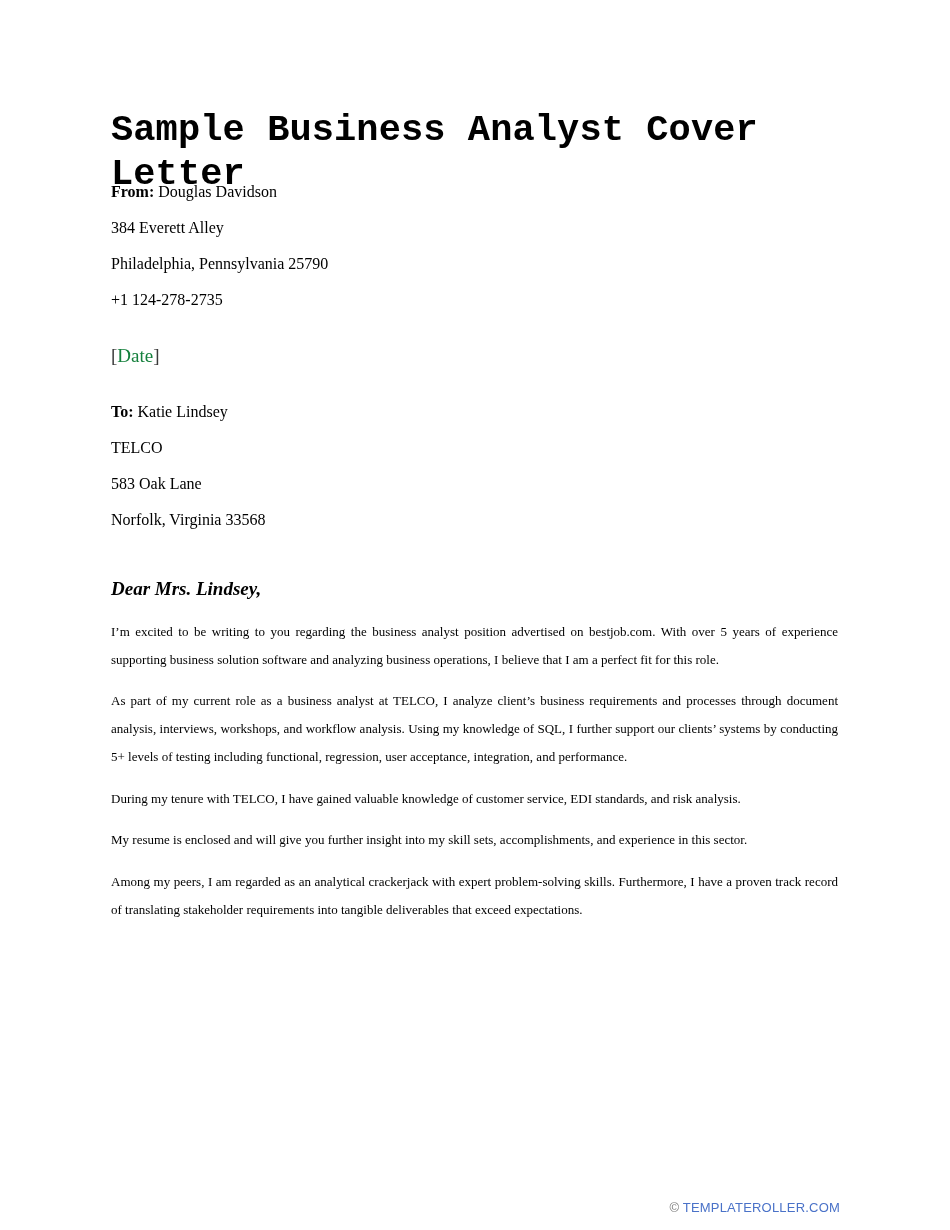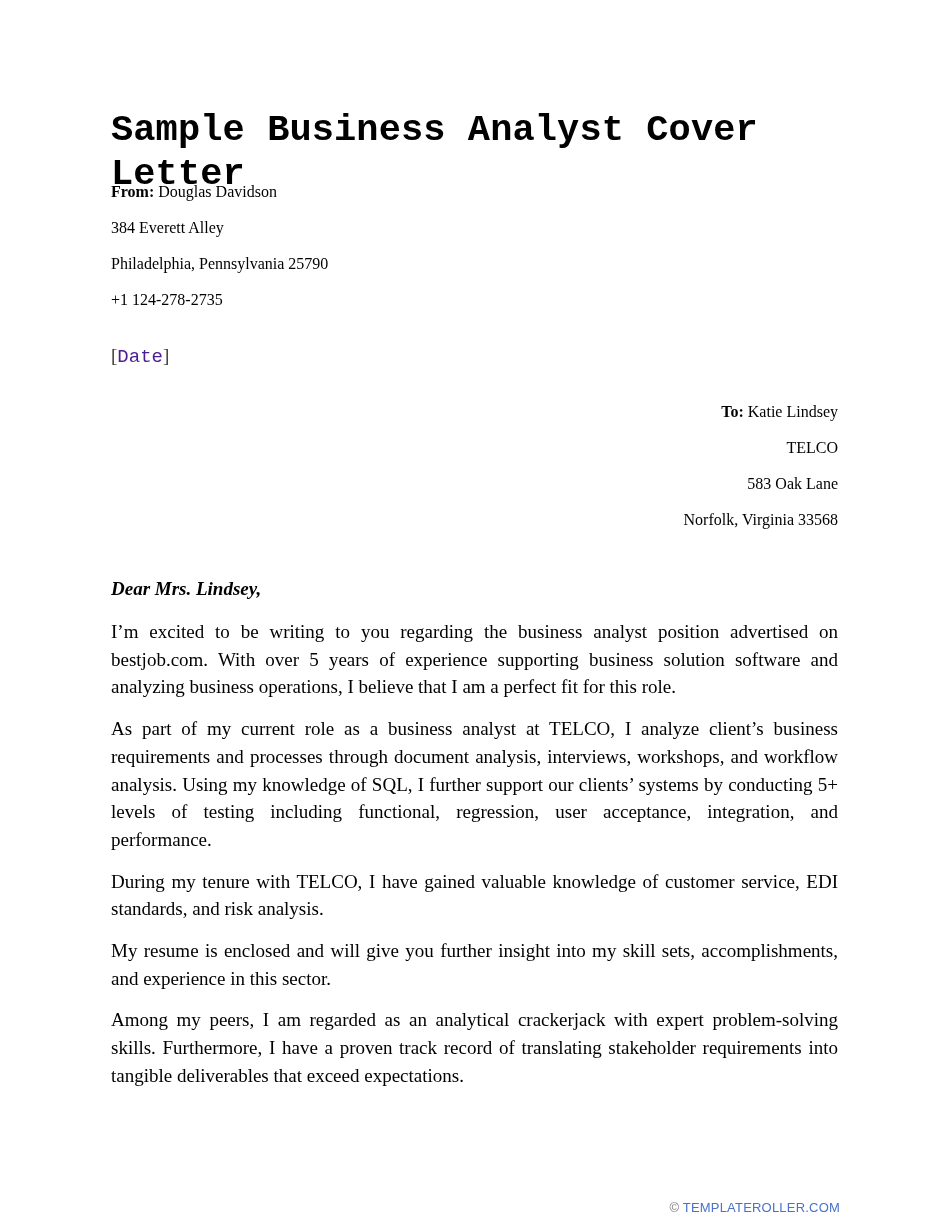--- a/index.html
+++ b/index.html
@@ -59,30 +59,30 @@
     line-height: 36px;
     height: 36px;
     white-space: nowrap;
   }
   .addr-line .lbl {
     font-weight: bold;
   }
 
   .sender-block  { top: 174px; }
   .date-block    { top: 338px; }
-  .recipient-block { top: 394px; text-align: right; }
+  .recipient-block { top: 394px; }
 
   .date-line {
     font-size: 19px;
     line-height: 36px;
     height: 36px;
     white-space: nowrap;
   }
   .date-bracket { color: #3a3a3a; }
-  .date-ph { color: #4c1d95; font-family: Liberation Mono, monospace; }
+  .date-ph { color: #15803d; }
 
   
   .salutation {
     position: absolute;
     left: 0;
     top: 574px;
     width: 727px;
     font-size: 19px;
     line-height: 30px;
     font-weight: bold;
@@ -92,21 +92,21 @@
 
   
   .body-copy {
     position: absolute;
     left: 0;
     top: 618px;
     width: 727px;
   }
   .body-copy p {
     margin: 0 0 14px 0;
-    font-size: 19px;
+    font-size: 13px;
     line-height: 27.7px;
     text-align: justify;
     text-justify: inter-word;
     hyphens: none;
   }
   .body-copy p:last-child {
     margin-bottom: 0;
   }
 
   

